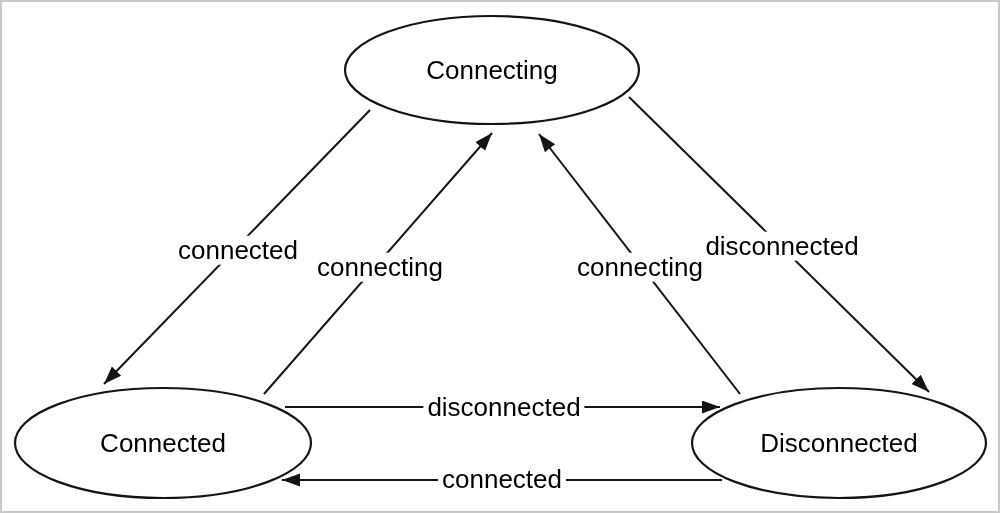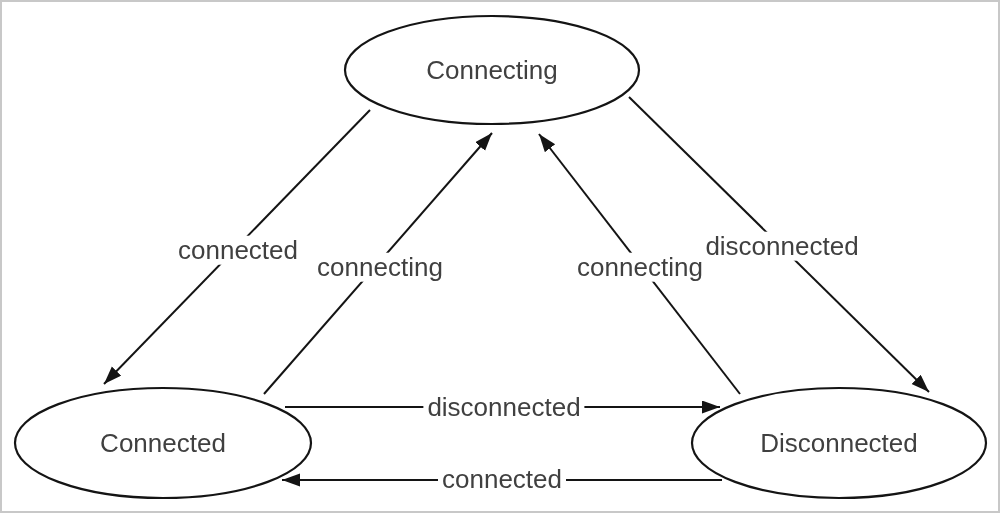--- a/index.html
+++ b/index.html
@@ -30,21 +30,21 @@
     top: 0;
     width: 996px;
     height: 509px;
   }
   .state-label, .edge-label {
     position: absolute;
     transform: translate(-50%, -50%);
     white-space: nowrap;
     font-size: 26px;
     line-height: 1.1;
-    color: #404040;
+    color: #000000;
   }
   .edge-label {
     background: #ffffff;
     padding: 0 4px;
   }
 </style>
 </head>
 <body>
 
 <div class="frame">

